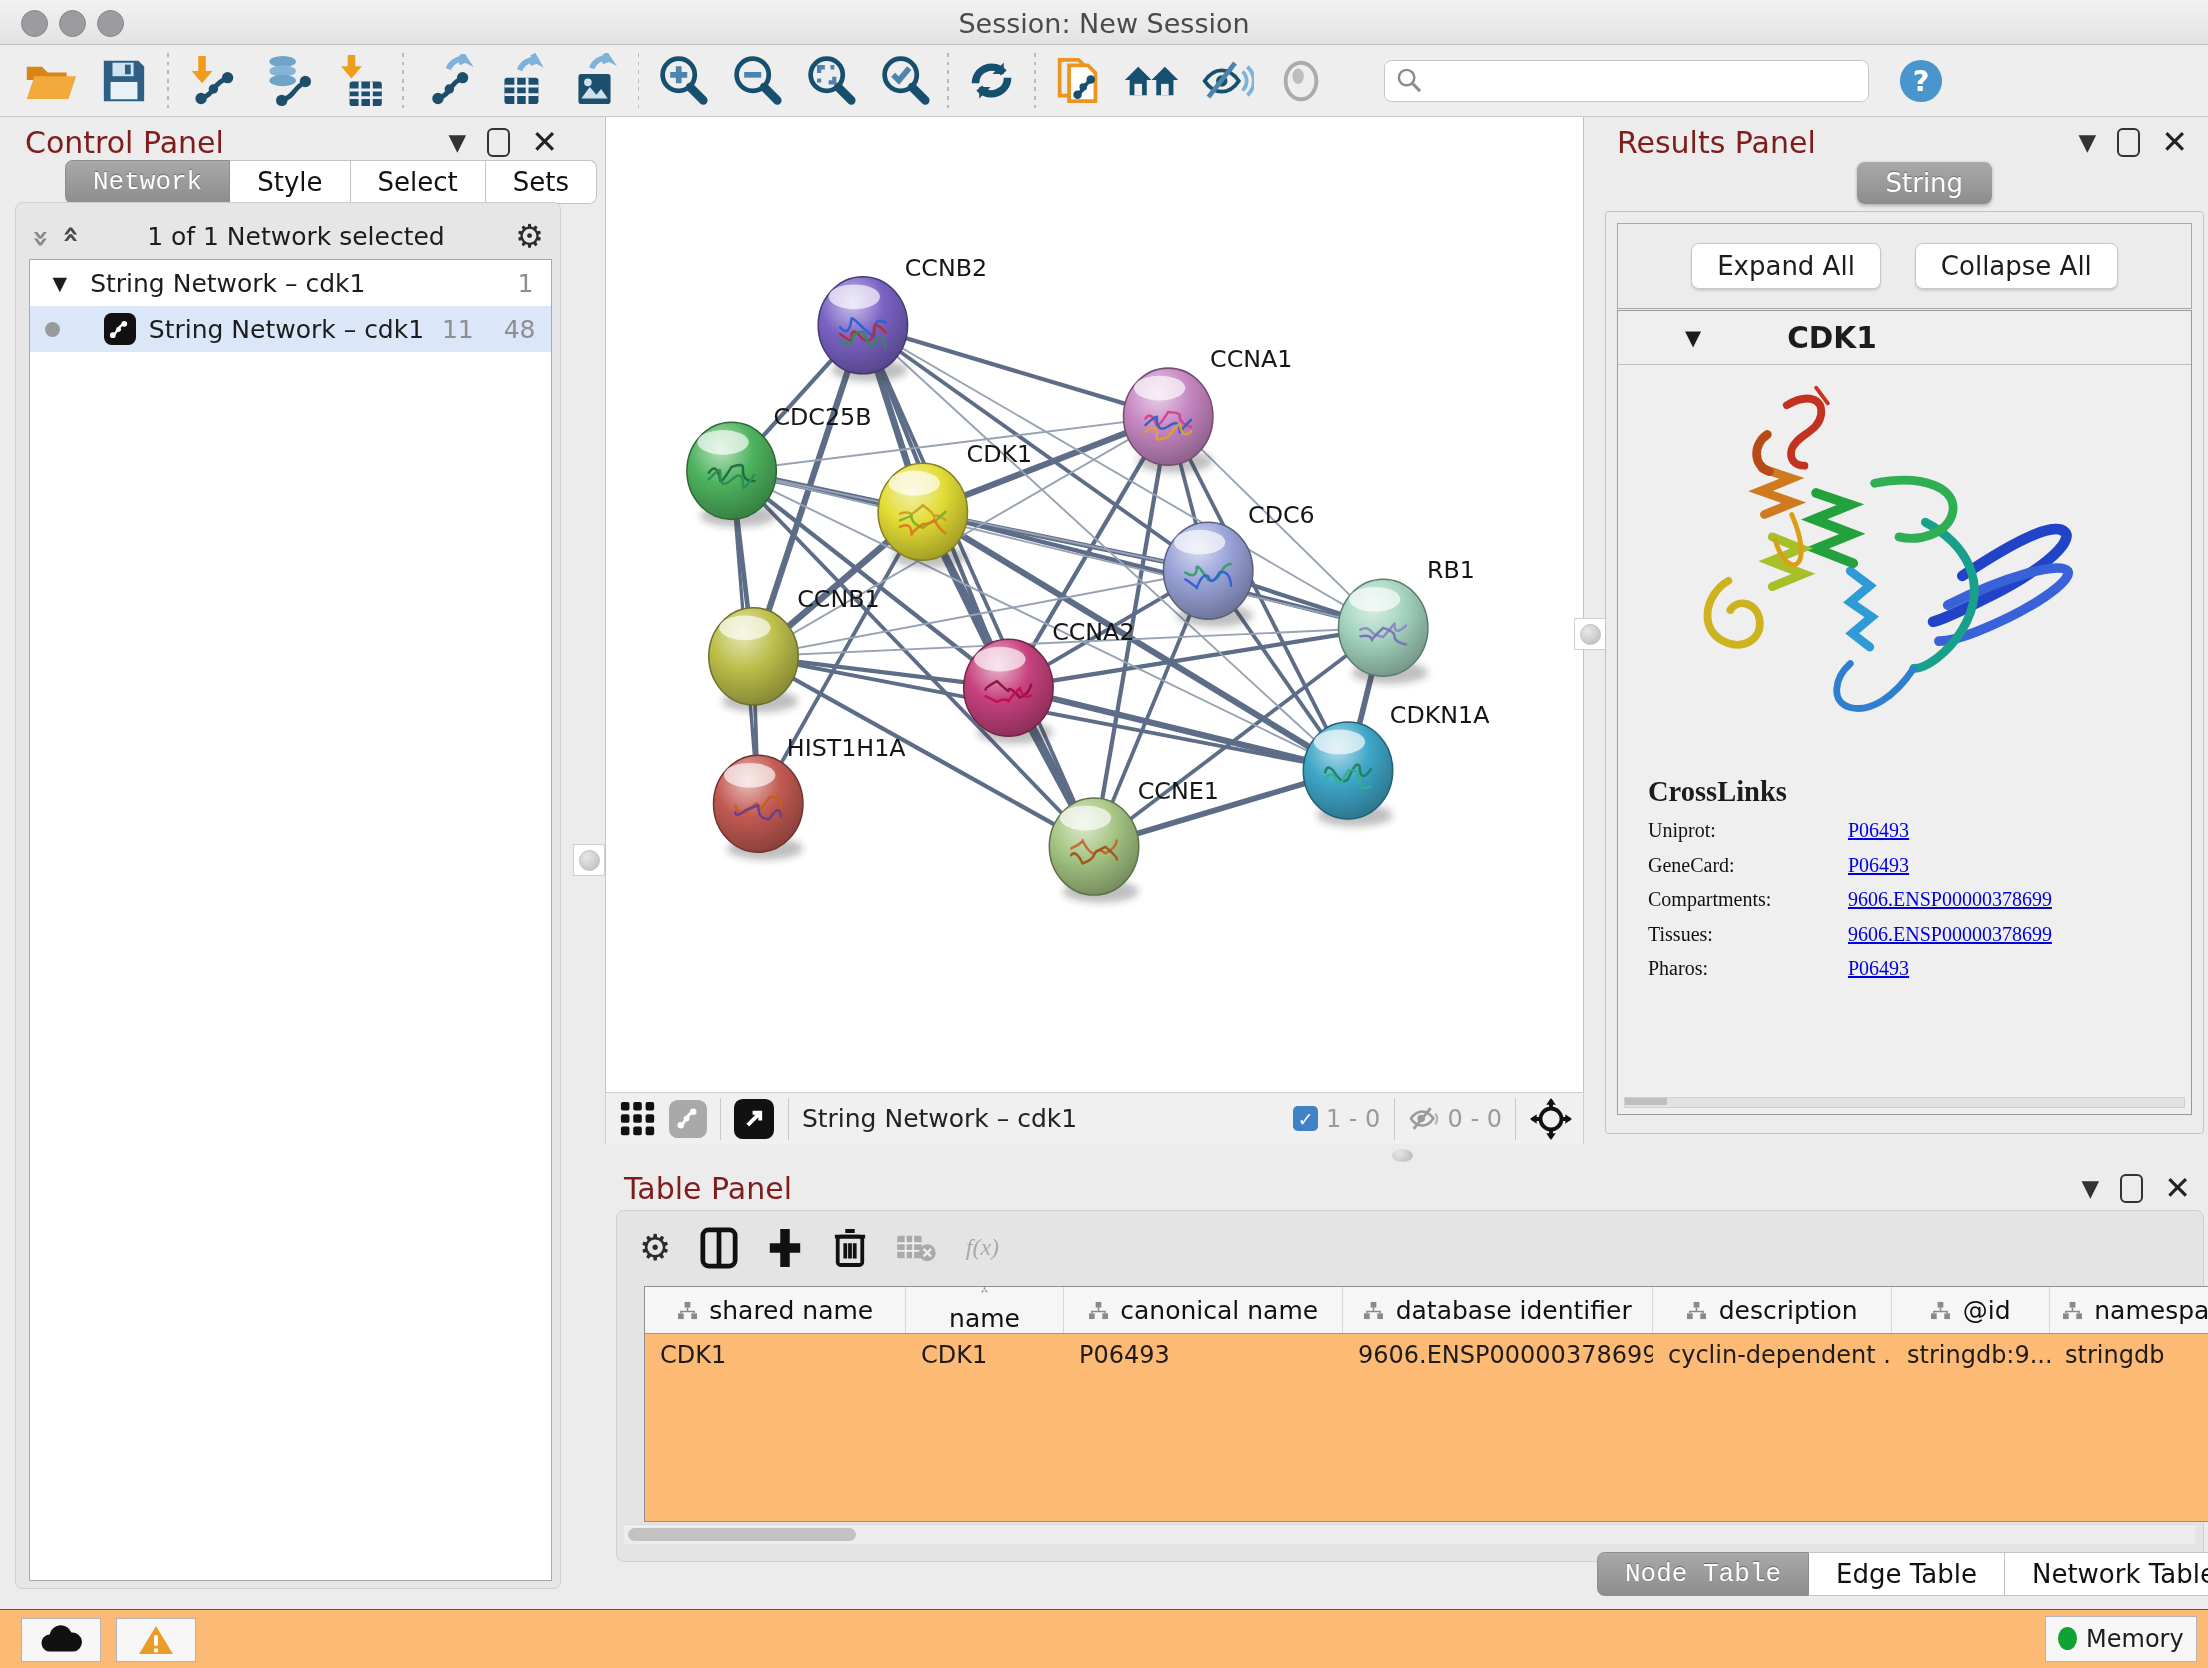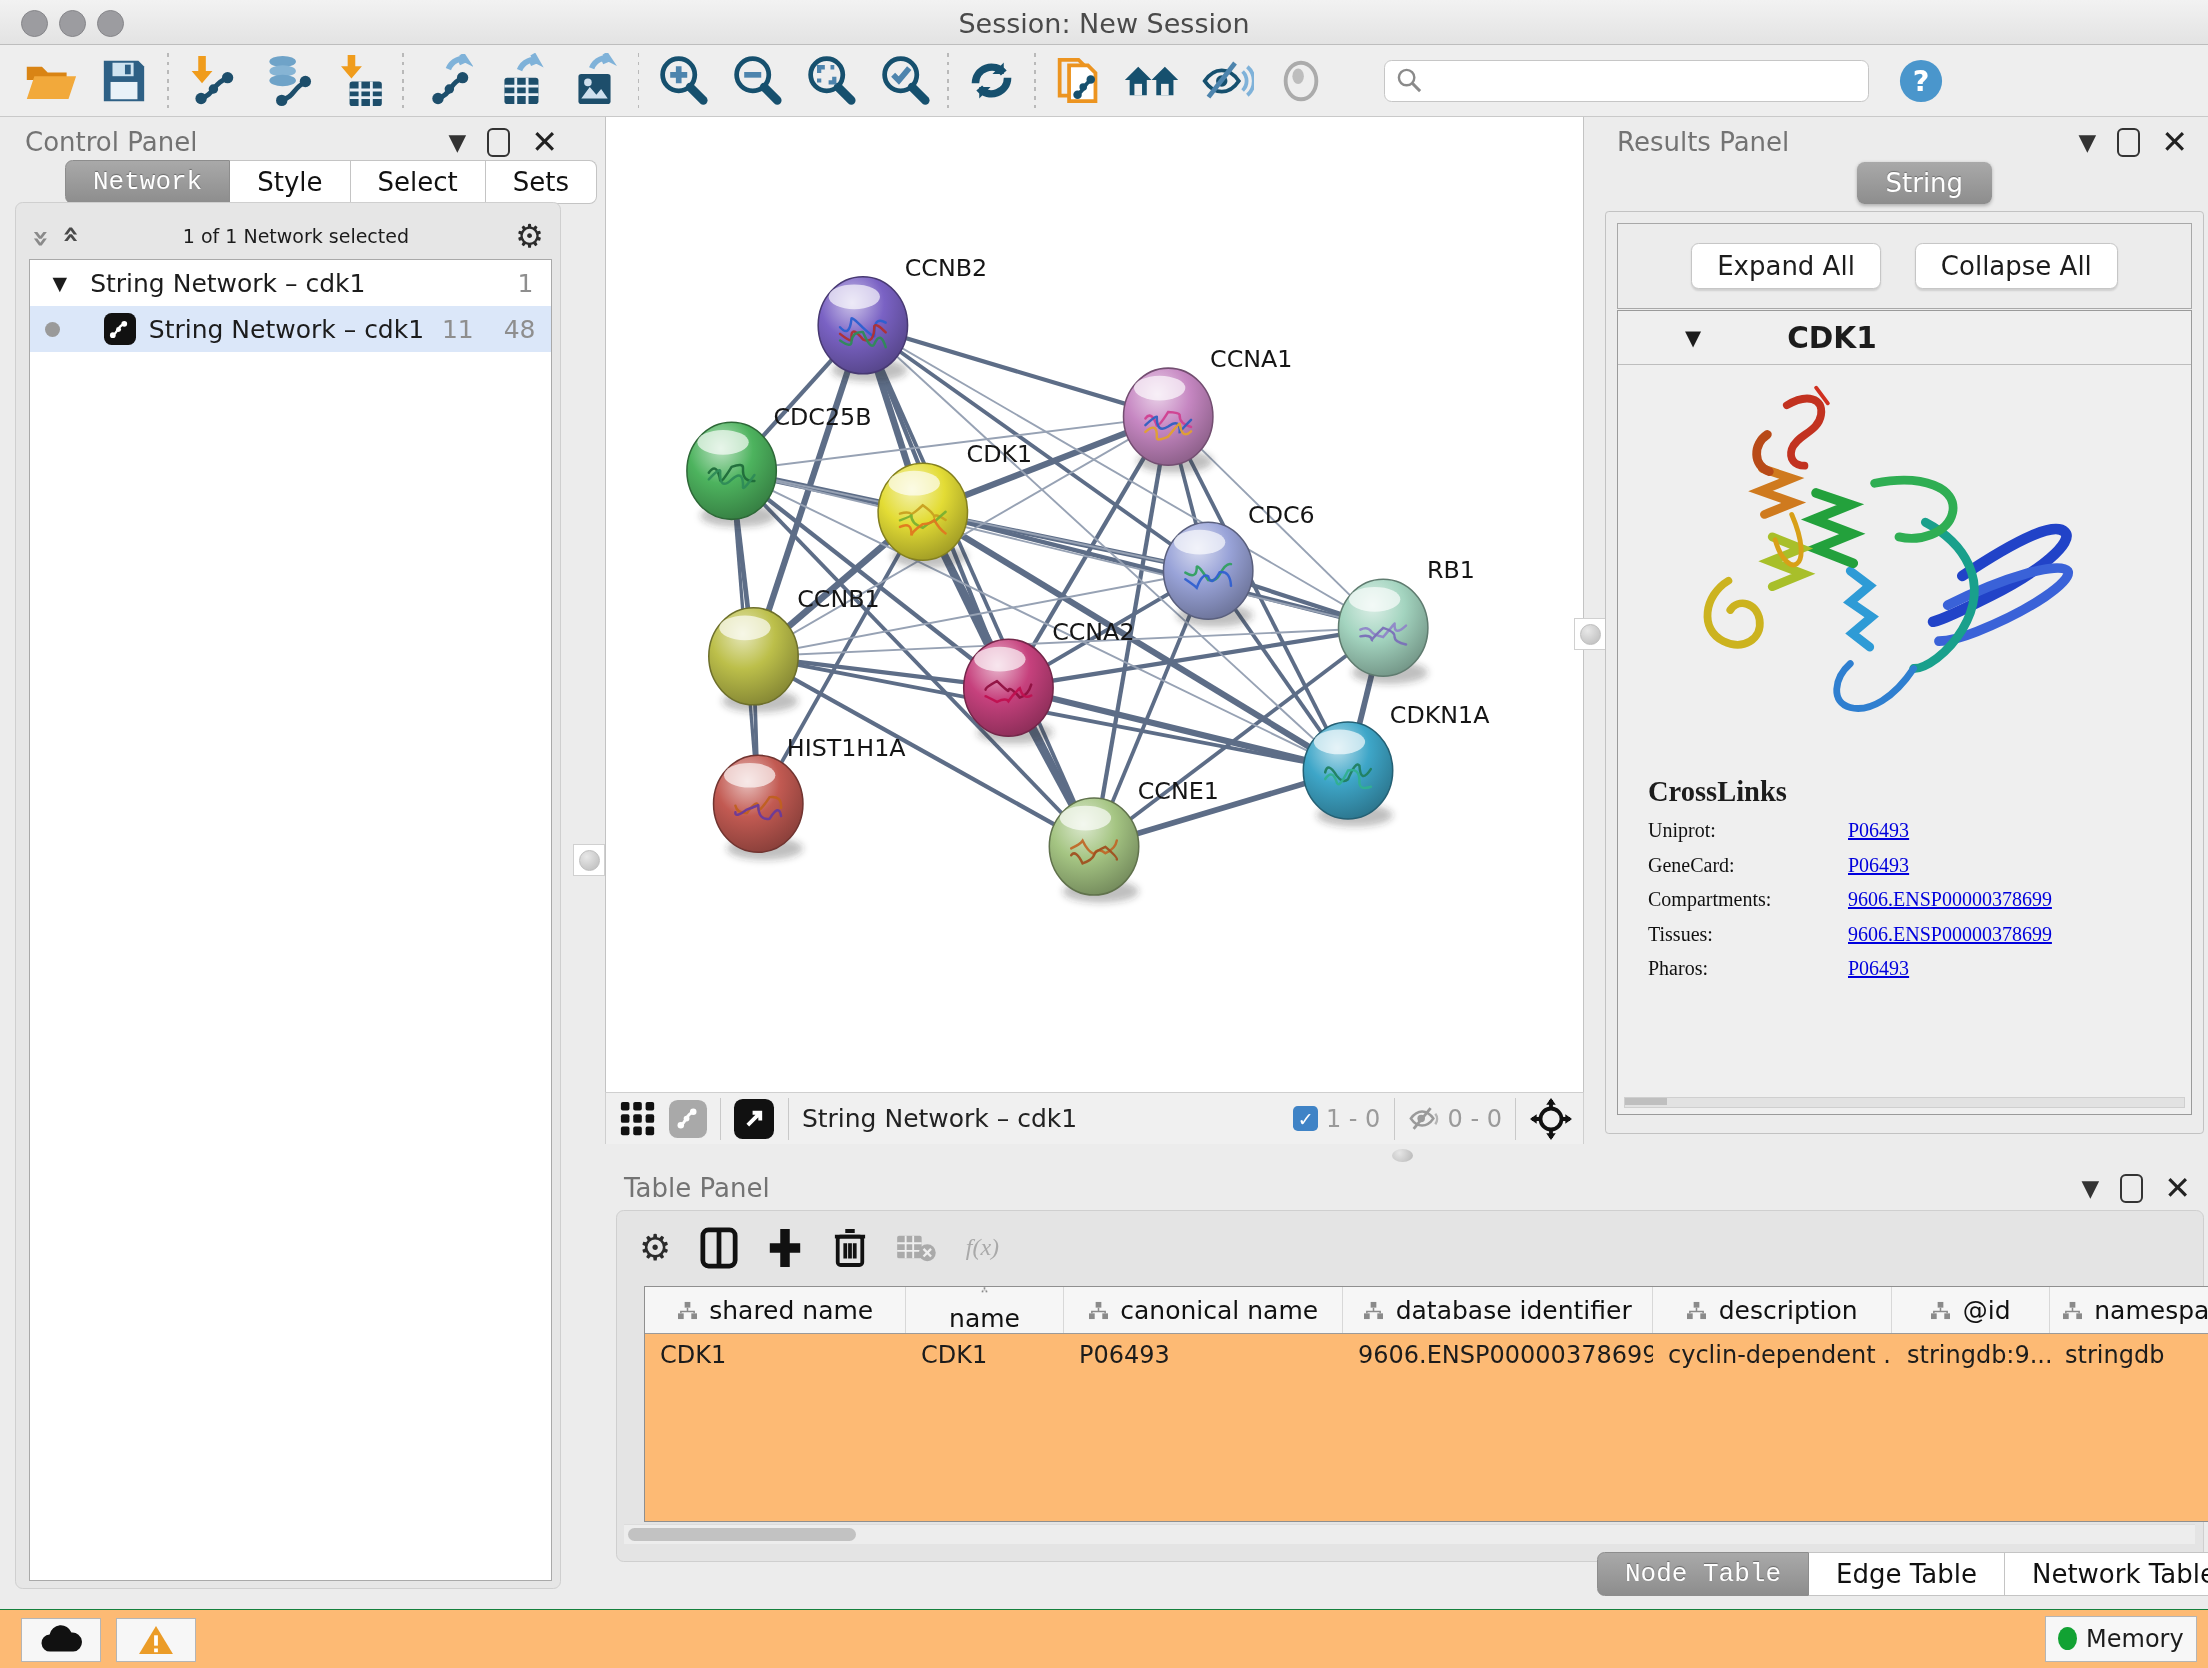--- a/index.html
+++ b/index.html
@@ -22,21 +22,21 @@
   .toolbar{left:0;top:45px;width:2208px;height:71px;background:#eeeeee;
     border-bottom:1px solid #c9c9c9;display:flex;align-items:center;}
   .tbtn{width:74px;height:61px;display:flex;align-items:center;justify-content:center;flex:0 0 auto;}
   .tdiv{width:1.9px;height:55px;flex:0 0 auto;margin:0 5.7px;
     background:repeating-linear-gradient(#b9b9b9 0 3.8px,transparent 3.8px 8.6px);}
   .searchbox{width:472px;height:40px;background:#fff;border:1px solid #c6c6c6;border-radius:7.6px;
     display:flex;align-items:center;padding-left:11.4px;margin-left:46px;flex:0 0 auto;}
   .searchbox input{border:none;outline:none;font-size:24px;width:409px;background:transparent;
     font-family:"DejaVu Sans","Liberation Sans",sans-serif;}
   
-  .panel-title{font-size:26px;color:#737373;}
+  .panel-title{font-size:30px;color:#7f1d1d;}
   .winctl{display:flex;align-items:center;gap:21px;}
   .wc-min{font-size:23px;color:#333;}
   .wc-float{width:19px;height:25px;border:2.9px solid #333;border-radius:5.7px;}
   .wc-close{font-size:32px;font-weight:700;color:#222;line-height:25px;}
   .tabbtn{height:42px;padding:0 27px;display:flex;align-items:center;justify-content:center;
     background:#fff;border:1px solid #c4c4c4;border-left:none;font-size:26px;color:#111;}
   .tabbtn.first{border-left:1px solid #c4c4c4;border-radius:7.6px 0 0 7.6px;font-family:Liberation Mono, monospace;}
   .tabbtn.last{border-radius:0 7.6px 7.6px 0;}
   .tabbtn.sel{background:linear-gradient(#a9a9a9,#8d8d8d);color:#fff;border-color:#8d8d8d;
     text-shadow:0 -1px 1px rgba(0,0,0,.35);}
@@ -301,21 +301,21 @@
 <div class="abs cp-tabs" id="cp-tabs">
     <span class="tabbtn first sel">Network</span>
     <span class="tabbtn">Style</span>
     <span class="tabbtn">Select</span>
     <span class="tabbtn last">Sets</span>
   </div>
 <div class="abs cp-box"></div>
 <div class="abs cp-statusrow">
   <span class="chev">»</span>
   <span class="chev up" style="margin-left:13.3px">»</span>
-  <span style="flex:1;text-align:center;font-size:19px">1 of 1 Network selected</span>
+  <span style="flex:1;text-align:center;font-size:25px">1 of 1 Network selected</span>
   <span class="gear">⚙</span>
 </div>
 <div class="abs cp-list">
   <div class="net-row">
     <span style="margin-left:23px;font-size:19px">▼</span>
     <span style="margin-left:23px">String Network – cdk1</span>
     <span class="cnt" style="margin-left:auto;margin-right:17px">1</span>
   </div>
   <div class="net-row sel">
     <span style="margin-left:15px;width:15px;height:15px;border-radius:50%;background:#9a9a9a"></span>

